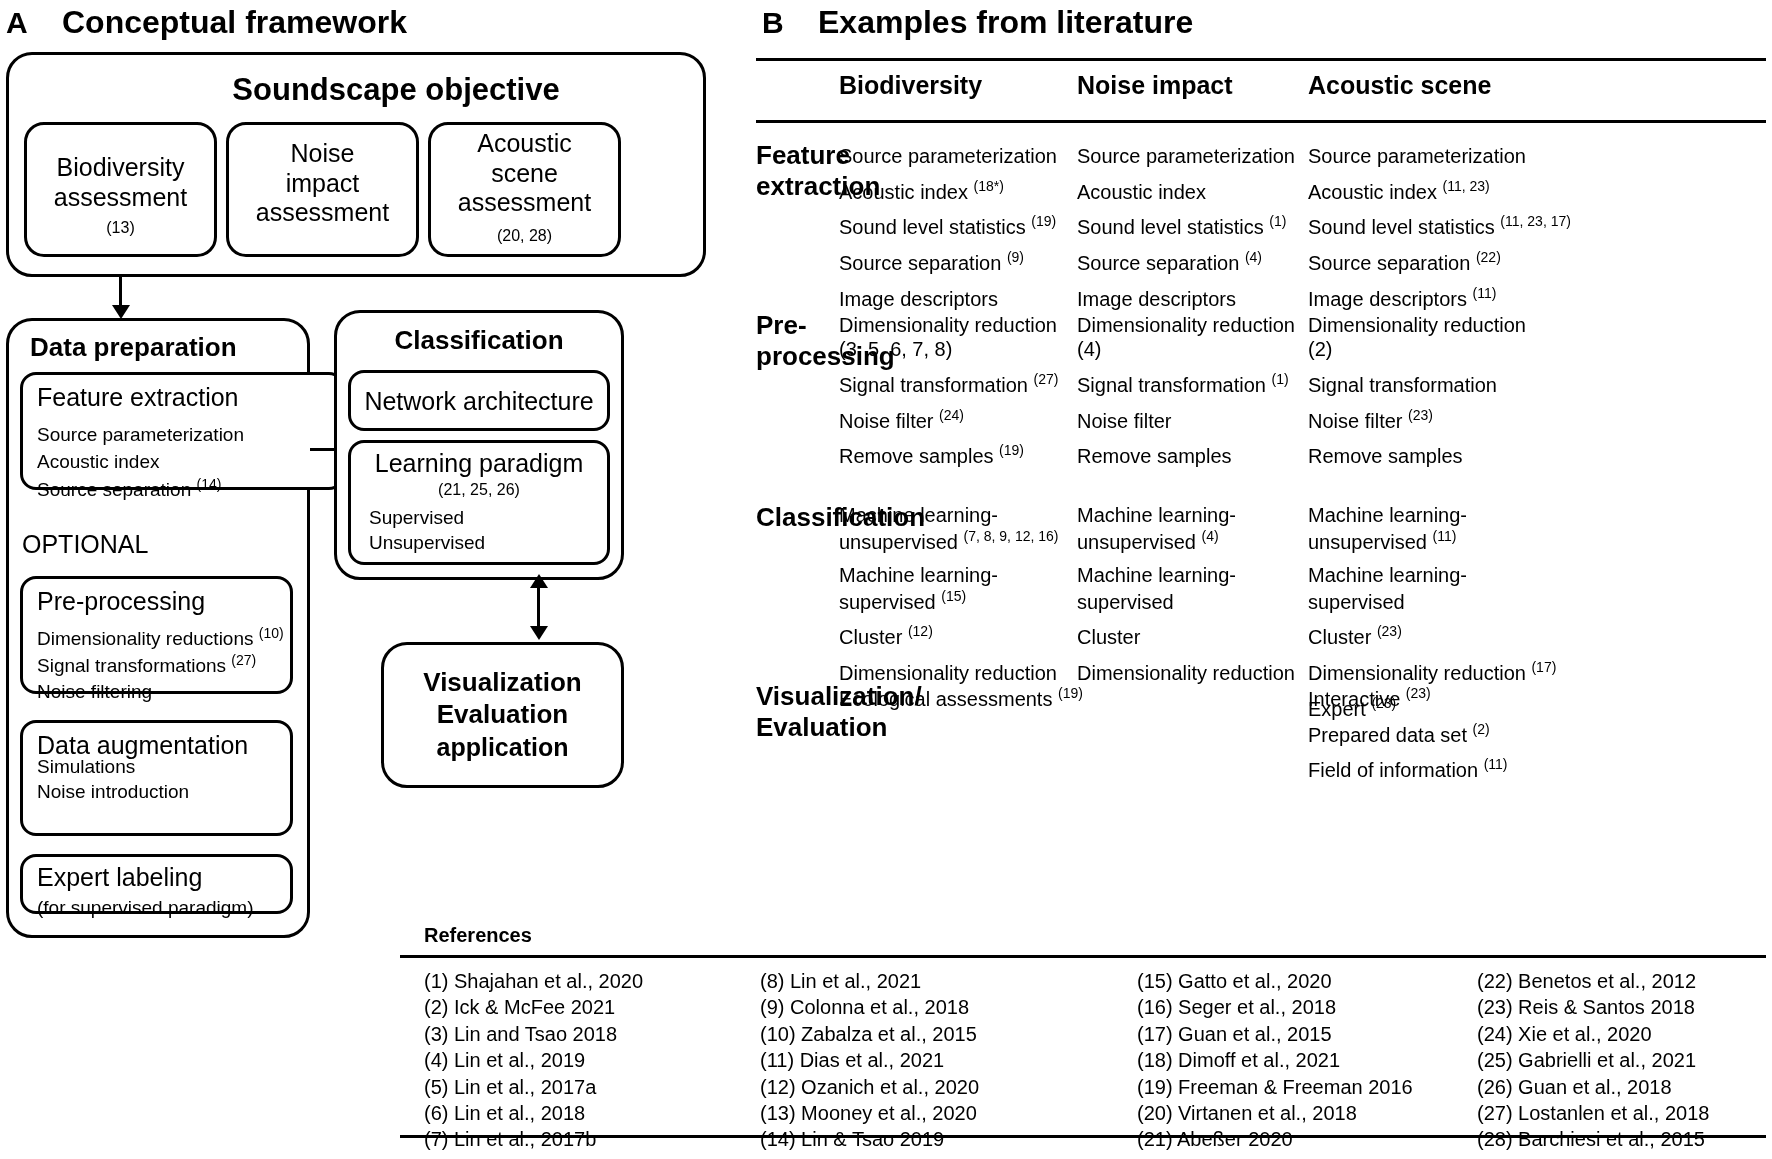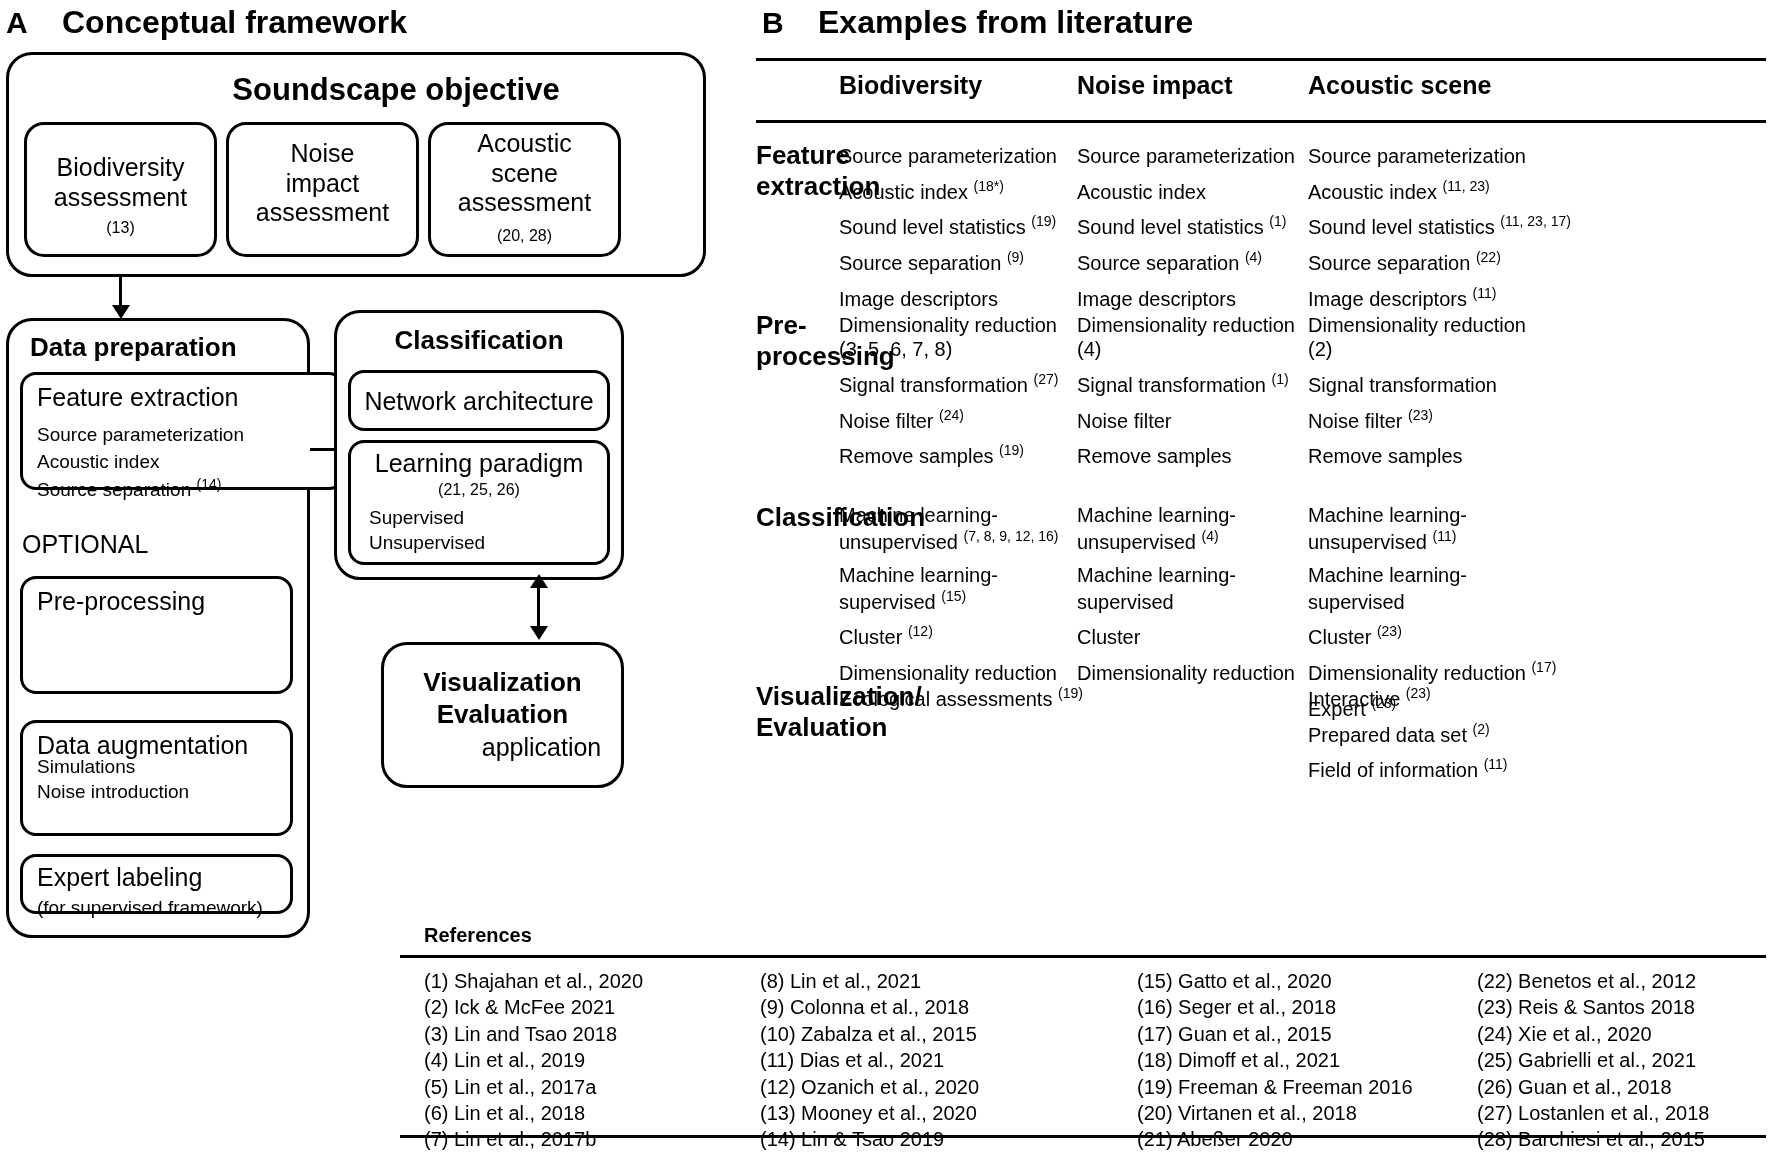--- a/index.html
+++ b/index.html
@@ -89,33 +89,38 @@
     <div><span>Source parameterization</span><span class="sup"></span></div>
     <div><span>Acoustic index</span><span class="sup"></span></div>
     <div><span>Source separation</span> <span class="sup">(14)</span></div>
   </div>
 </div>
 
 <div class="t25" style="position:absolute;left:22px;top:530px;">OPTIONAL</div>
 
 <div class="box r-sm" style="left:20px;top:576px;width:273px;height:118px;">
   <div class="t25" style="position:absolute;left:14px;top:8px;">Pre-processing</div>
+  <div class="t19" style="position:absolute;left:14px;top:45px;line-height:1.32;">
+    <div><span>Dimensionality reductions</span> <span class="sup">(10)</span></div>
+    <div><span>Signal transformations</span> <span class="sup">(27)</span></div>
+    <div><span>Noise filtering</span></div>
+  </div>
 </div>
 
 <div class="box r-sm" style="left:20px;top:720px;width:273px;height:116px;">
   <div class="t25" style="position:absolute;left:14px;top:8px;">Data augmentation</div>
   <div class="t19" style="position:absolute;left:14px;top:31px;line-height:1.32;">
     <div><span>Simulations</span></div>
     <div><span>Noise introduction</span></div>
   </div>
 </div>
 
 <div class="box r-sm" style="left:20px;top:854px;width:273px;height:60px;">
   <div class="t25" style="position:absolute;left:14px;top:6px;">Expert labeling</div>
-  <div class="t19" style="position:absolute;left:14px;top:40px;">(for supervised framework)</div>
+  <div class="t19" style="position:absolute;left:14px;top:40px;">(for supervised paradigm)</div>
 </div>
 
 <div class="line" style="left:310px;top:448px;width:34px;height:3px;"></div>
 <div style="position:absolute;left:340px;top:442px;width:0;height:0;border-top:8px solid transparent;border-bottom:8px solid transparent;border-left:14px solid #000;"></div>
 
 <div class="box r-lg" style="left:334px;top:310px;width:290px;height:270px;"></div>
 <div class="t26b ctr" style="position:absolute;left:334px;top:325px;width:290px;">Classification</div>
 
 <div class="box r-sm" style="left:348px;top:370px;width:262px;height:61px;">
   <div class="t25 ctr" style="position:absolute;left:0;top:14px;width:100%;">Network architecture</div>
@@ -130,21 +135,21 @@
   </div>
 </div>
 
 <div class="line" style="left:537px;top:582px;width:3px;height:48px;"></div>
 <div style="position:absolute;left:530px;top:574px;width:0;height:0;border-left:9px solid transparent;border-right:9px solid transparent;border-bottom:14px solid #000;"></div>
 <div style="position:absolute;left:530px;top:626px;width:0;height:0;border-left:9px solid transparent;border-right:9px solid transparent;border-top:14px solid #000;"></div>
 
 <div class="box r-lg" style="left:381px;top:642px;width:243px;height:146px;">
   <div class="t26b ctr" style="position:absolute;left:0;top:22px;width:100%;">Visualization</div>
   <div class="t26b ctr" style="position:absolute;left:0;top:54px;width:100%;">Evaluation</div>
-  <div class="t25 ctr" style="position:absolute;left:0;top:88px;width:100%;font-weight:normal;padding-left:39px;">application</div>
+  <div class="t25 ctr" style="position:absolute;left:0;top:88px;width:100%;font-weight:bold;">application</div>
 </div>
 
 <div class="panel-letter" style="left:762px;top:8px;">B</div>
 <div class="panel-title" style="left:818px;top:6px;">Examples from literature</div>
 
 <div class="rule" style="left:756px;top:58px;width:1010px;"></div>
 <div class="rule" style="left:756px;top:120px;width:1010px;"></div>
 
 <div class="colhdr" style="left:839px;top:71px;">Biodiversity</div>
 <div class="colhdr" style="left:1077px;top:71px;">Noise impact</div>

